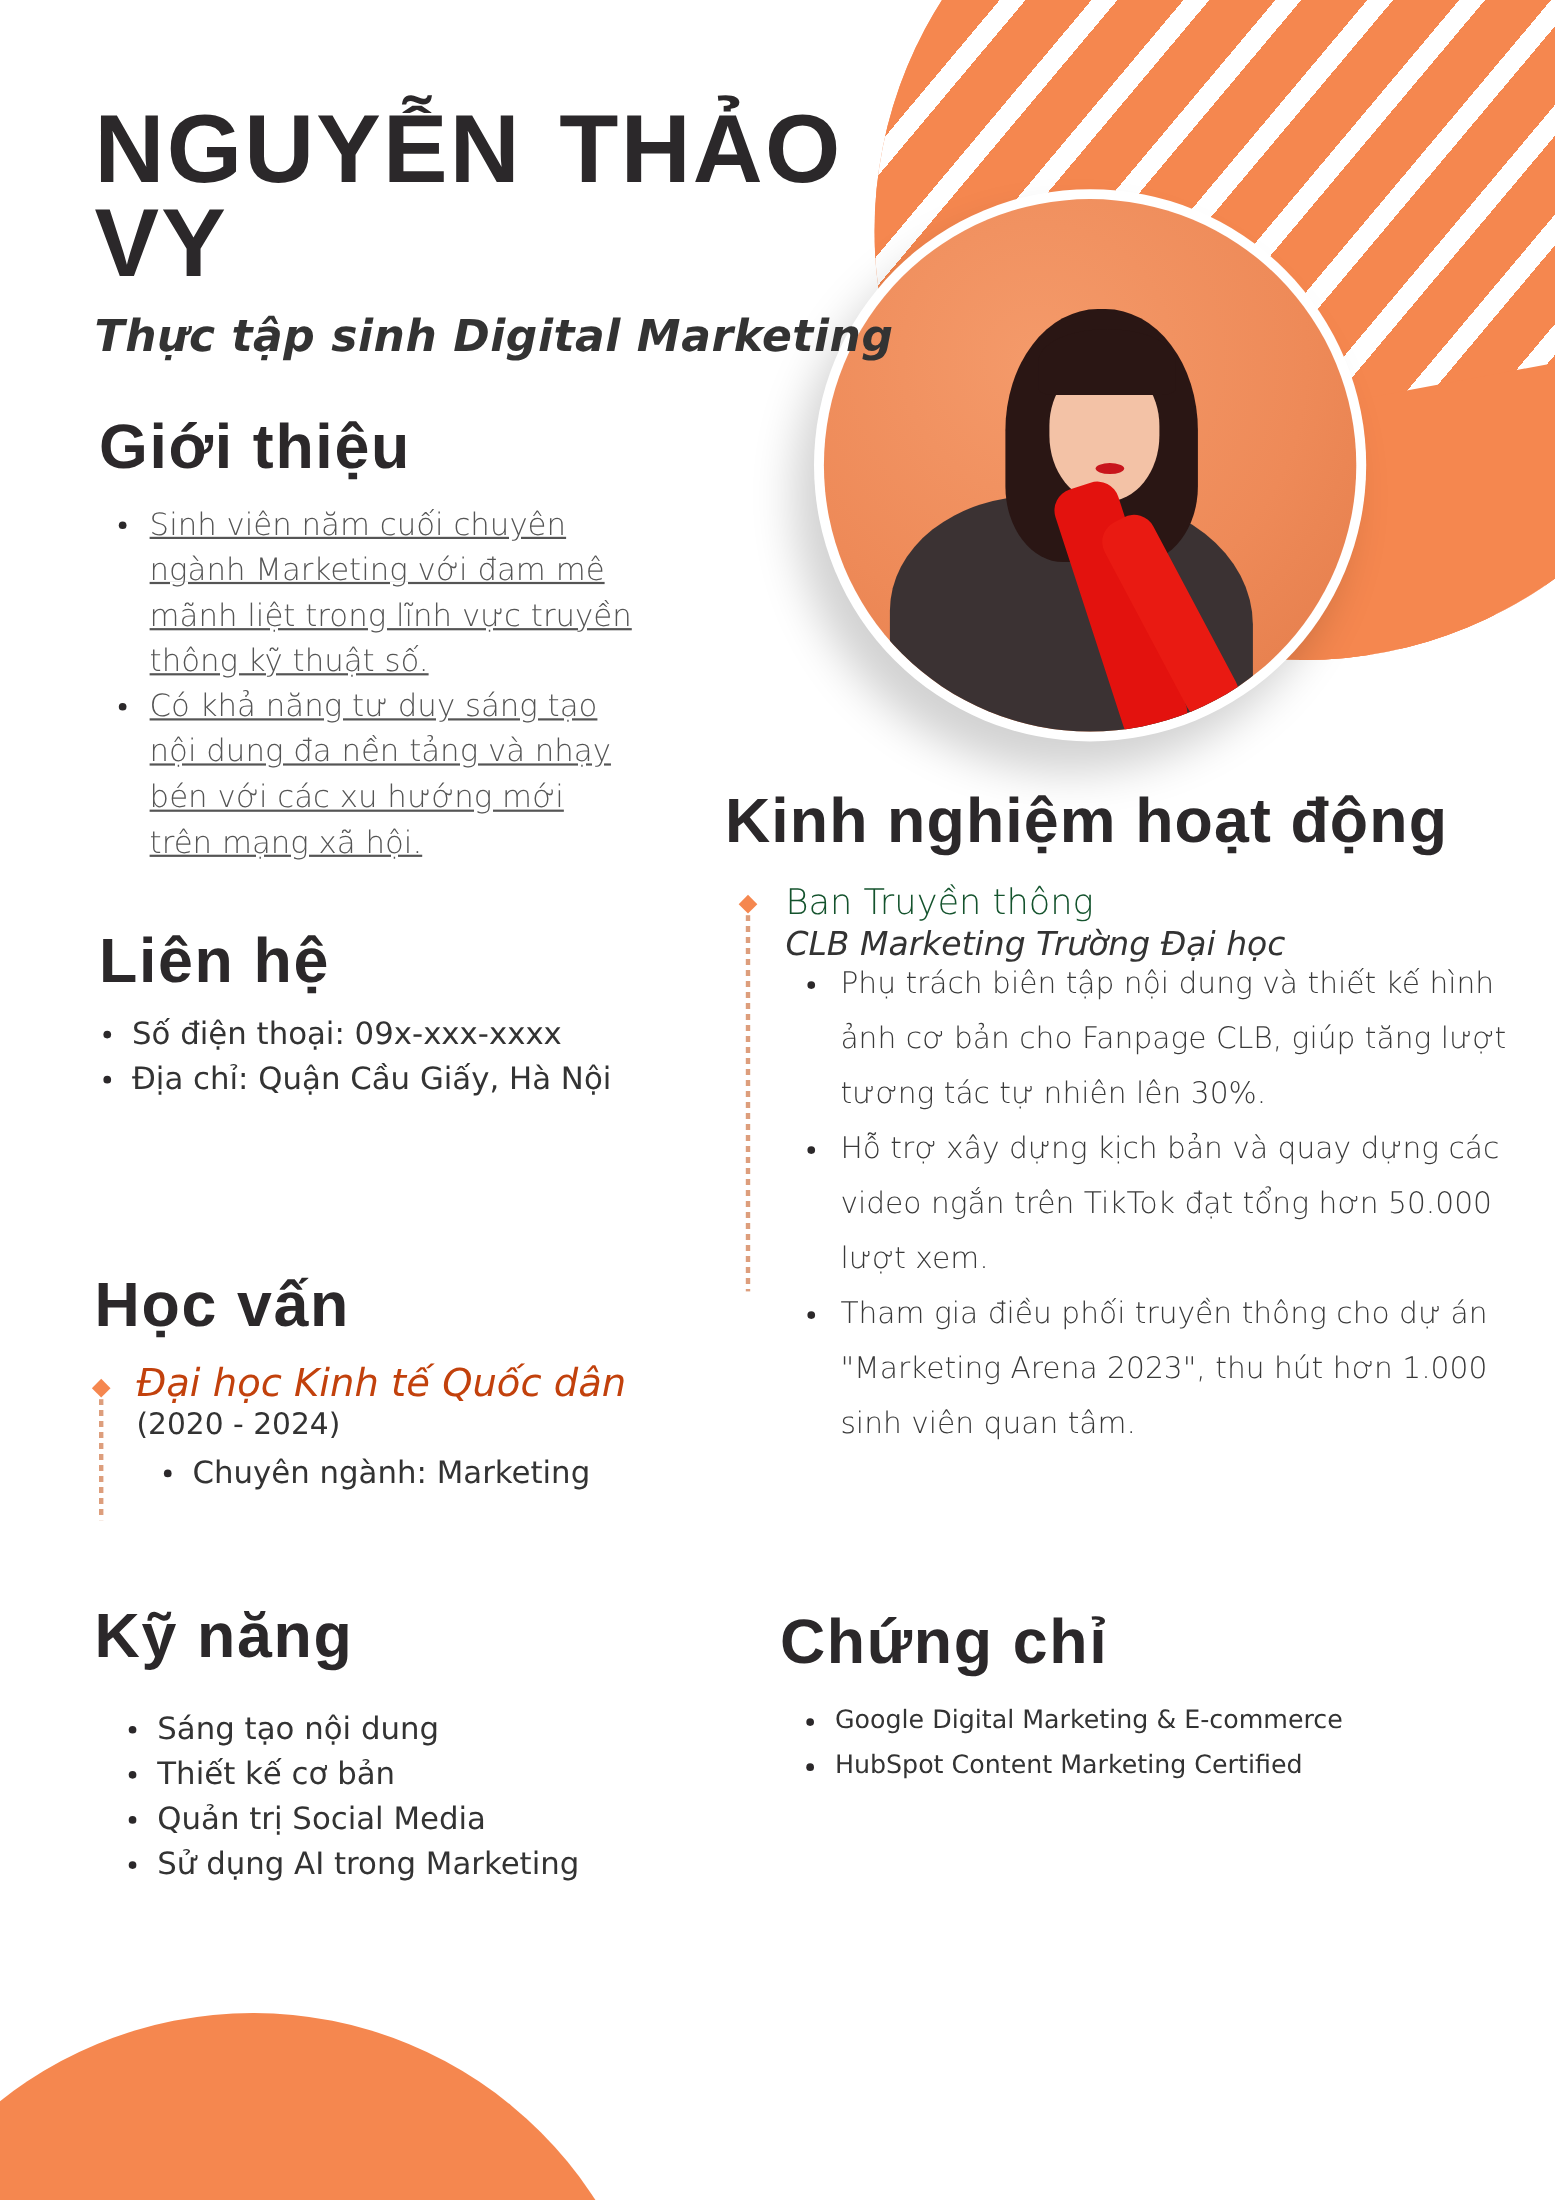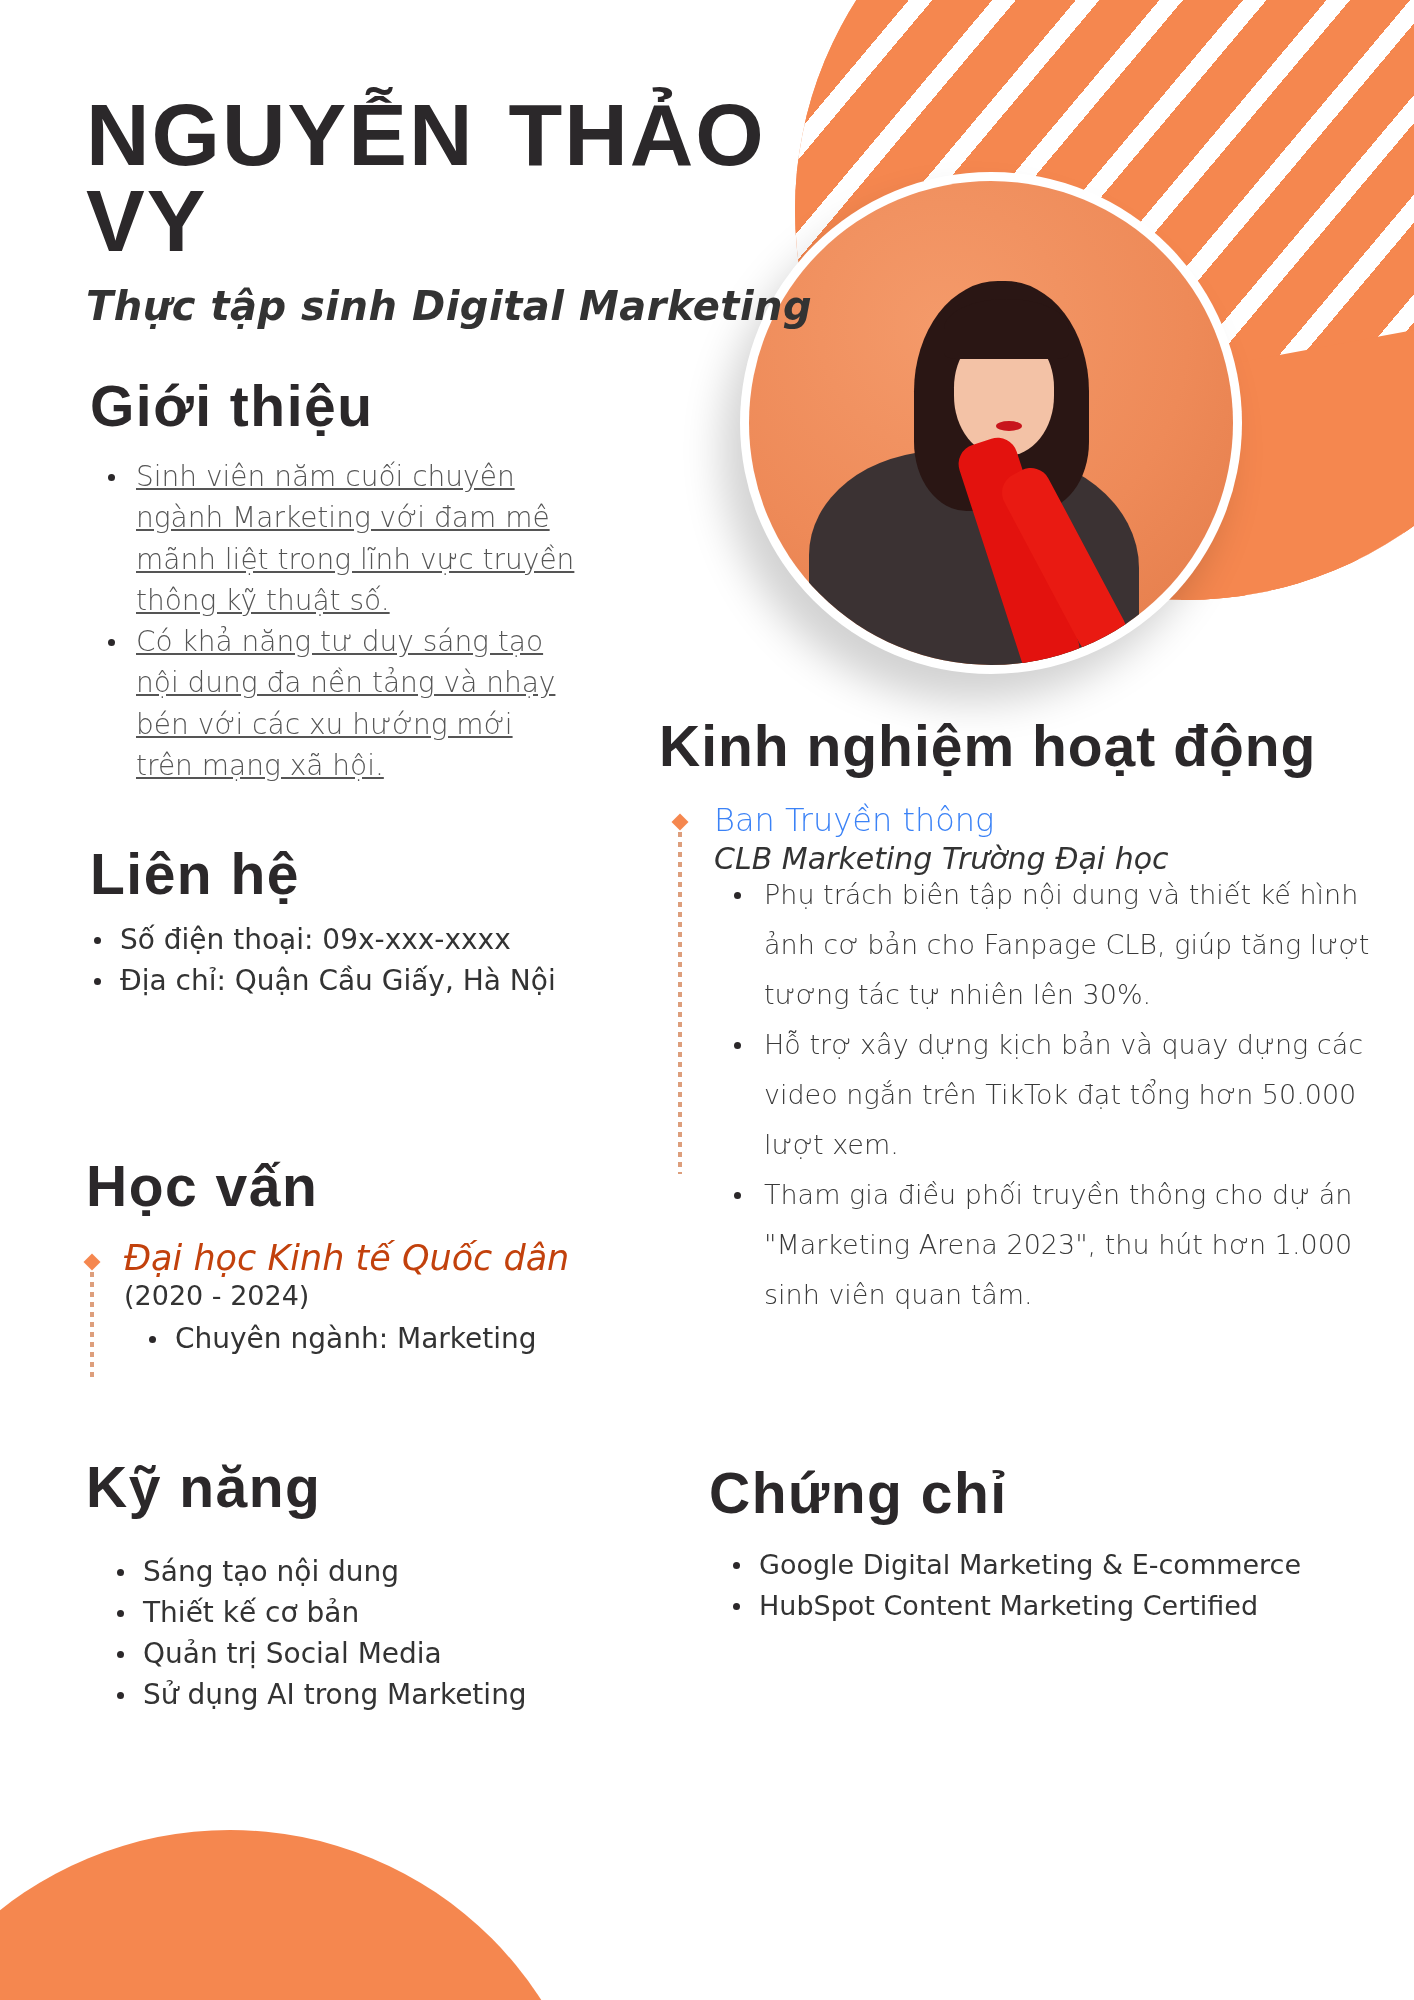--- a/index.html
+++ b/index.html
@@ -130,35 +130,35 @@
   }
   .edu-list li::before { left: -26px; top: 18px; }
   .skills {
     position: absolute; left: 143px; top: 1551px; width: 480px;
     font-size: 28px; line-height: 41px; color: #333;
   }
   .skills li::before { left: -26px; top: 18px; }
 
   .exp-role {
     position: absolute; left: 714px; top: 800px; margin: 0;
-    font-size: 32px; line-height: 40px; color: #3b82f6; font-weight: 300;
+    font-size: 32px; line-height: 40px; color: #14532d; font-weight: 300;
   }
   .exp-org {
     position: absolute; left: 714px; top: 840px; margin: 0;
     font-size: 30px; line-height: 38px; font-style: italic; color: #333; font-weight: 300;
   }
   .exp-list {
     position: absolute; left: 764px; top: 870px; width: 620px;
     font-size: 27px; line-height: 50px; color: #3a3a3a; font-weight: 300;
   }
   .exp-list li::before { left: -30px; top: 22px; }
 
   .certs {
     position: absolute; left: 759px; top: 1544px; width: 640px;
-    font-size: 27px; line-height: 41px; color: #333;
+    font-size: 23px; line-height: 41px; color: #333;
   }
   .certs li::before { left: -26px; top: 18px; }
 </style>
 </head>
 <body style="--accent:#F5874F;">
 
 <div class="big-circle">
   <div class="stripes"></div>
   <div class="solid-fill"></div>
 </div>

